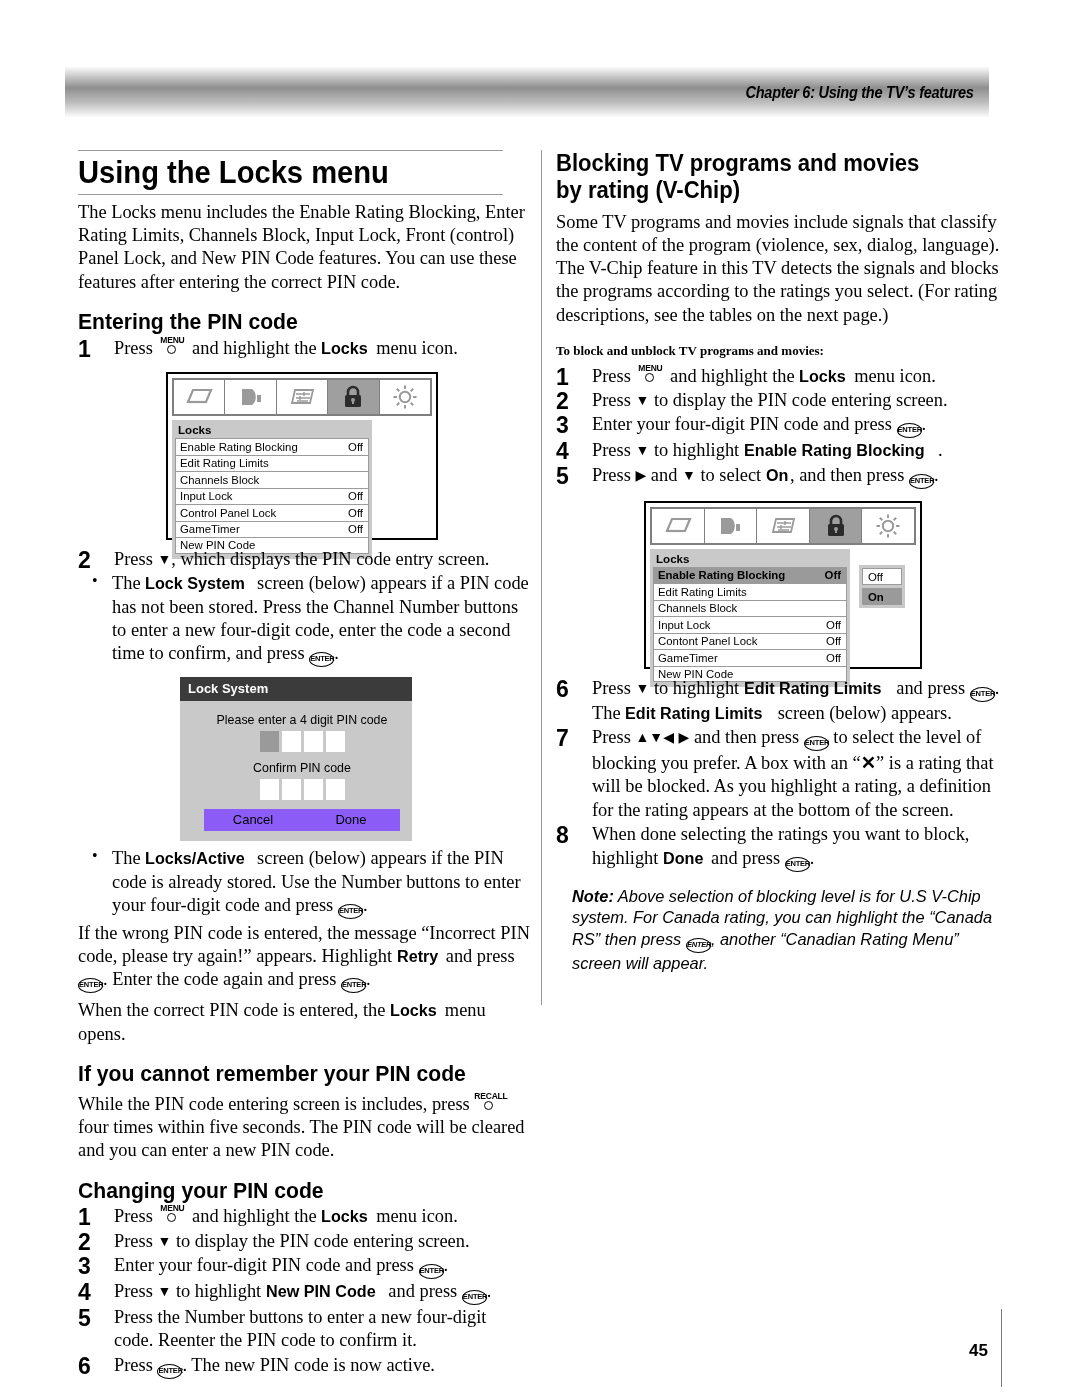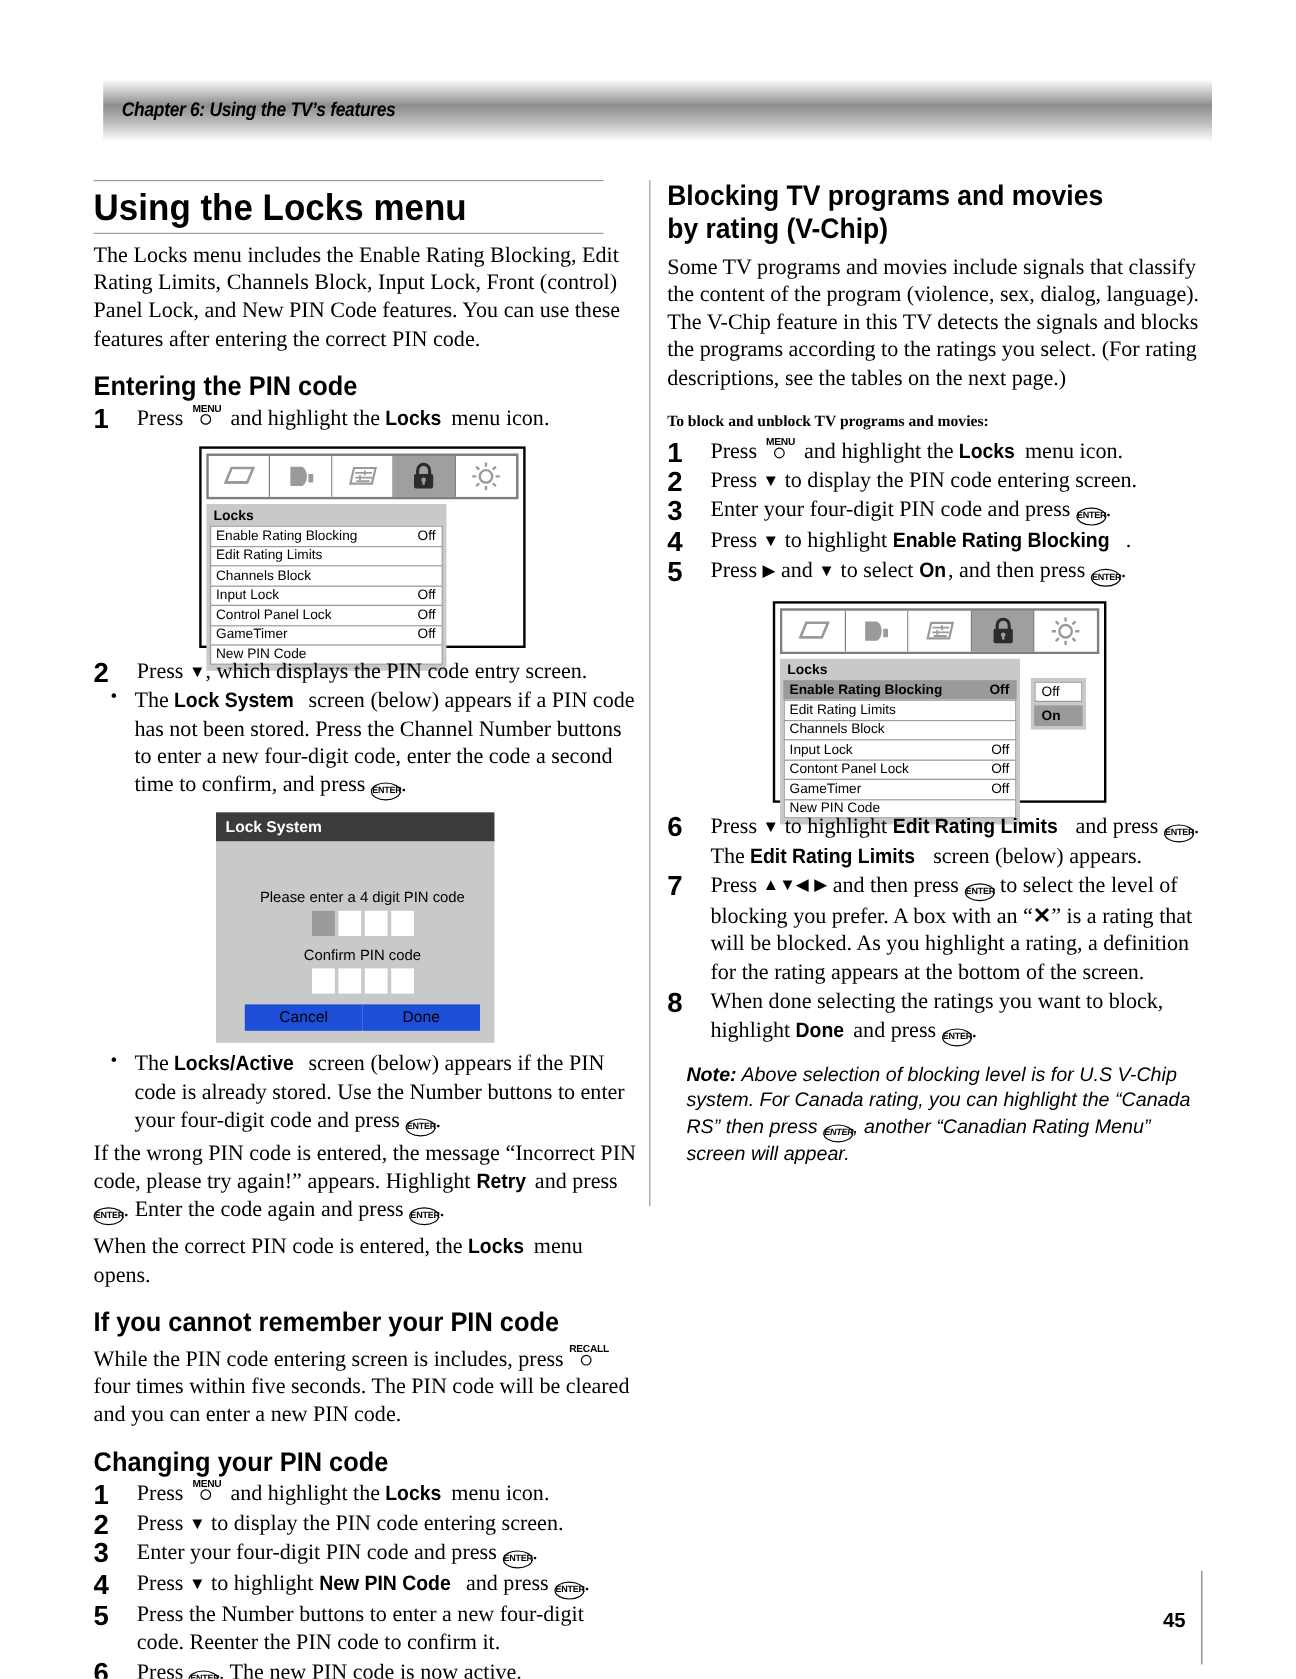--- a/index.html
+++ b/index.html
@@ -8,23 +8,23 @@
     width:1080px; height:1399px;
     background:#ffffff;
     font-family:"Liberation Serif", serif;
     color:#000;
     position:relative;
     overflow:hidden;
   }
 
   
   .chapter-band{
-    position:absolute; left:86px; top:66px; width:924px; height:52px;
+    position:absolute; left:65px; top:66px; width:924px; height:52px;
     background:linear-gradient(to bottom,#ffffff 0%,#8e8e8e 42%,#bdbdbd 70%,#ffffff 100%);
-    display:flex; align-items:center; justify-content:flex-start;
+    display:flex; align-items:center; justify-content:flex-end;
   }
   .chapter-band .ct{
     font-family:"Liberation Sans", sans-serif;
     font-weight:bold; font-style:italic; font-size:16.5px;
     letter-spacing:-0.3px; color:#000;
     transform:scaleX(.88); transform-origin:center;
   }
 
   
   .col-rule{
@@ -184,50 +184,50 @@
   .drow.sel{ background:#9a9a9a; font-weight:bold; }
 
   
   .lockwrap{ margin:10px 0 6px 102px; }
   .lockdlg{ width:232px; background:#c9c9c9; }
   .lockbar{
     background:#3b3b3b; color:#fff;
     font-family:"Liberation Sans", sans-serif; font-weight:bold;
     font-size:13px; padding:4px 8px 5px 8px;
   }
-  .lockbody{ padding:12px 10px 10px 22px; text-align:center;margin-top:28px; }
+  .lockbody{ padding:12px 10px 10px 22px; text-align:center; }
   .lbl-c{
     font-family:"Liberation Sans", sans-serif; font-size:12.4px;
     margin-bottom:4px;
   }
   .boxes{ display:flex; justify-content:center; gap:3px; margin-bottom:9px; }
   .pbox{ width:19px; height:21px; background:#fff; }
   .pbox.cur{ background:#9a9a9a; }
   .btnrow{ display:flex; justify-content:space-between; margin-top:6px; padding:0 2px; }
   .dbtn{
-    background:#1d4ed8; width:100px; height:22px; line-height:21px;
+    background:#8b5cf6; width:100px; height:22px; line-height:21px;
     font-family:"Liberation Sans", sans-serif; font-size:13px; text-align:center;
   }
 </style>
 </head>
 <body>
 
 <div class="chapter-band">
   <div class="ct">Chapter 6: Using the TV’s features</div>
 </div>
 
 <div class="col-rule"></div>
 <div class="page-num">45</div>
 <div class="page-num-rule"></div>
 
 <div class="col col-left">
 
   <h1 class="title">Using the Locks menu</h1>
 
-  <p class="body">The Locks menu includes the Enable Rating Blocking, Edit Rating Limits, Channels Block, Input Lock, Front (control) Panel Lock, and New PIN Code features. You can use these features after entering the correct PIN code.</p>
+  <p class="body">The Locks menu includes the Enable Rating Blocking, Enter Rating Limits, Channels Block, Input Lock, Front (control) Panel Lock, and New PIN Code features. You can use these features after entering the correct PIN code.</p>
 
   <h2 class="sub">Entering the PIN code</h2>
 
   <ol class="steps">
     <li>
       <span class="n">1</span>
       <span>Press </span><span class="key-menu"><span class="lbl">MENU</span><span class="dot"></span></span><span> and highlight the </span><b class="cond">Locks</b><span> menu icon.</span>
     </li>
   </ol>
 

